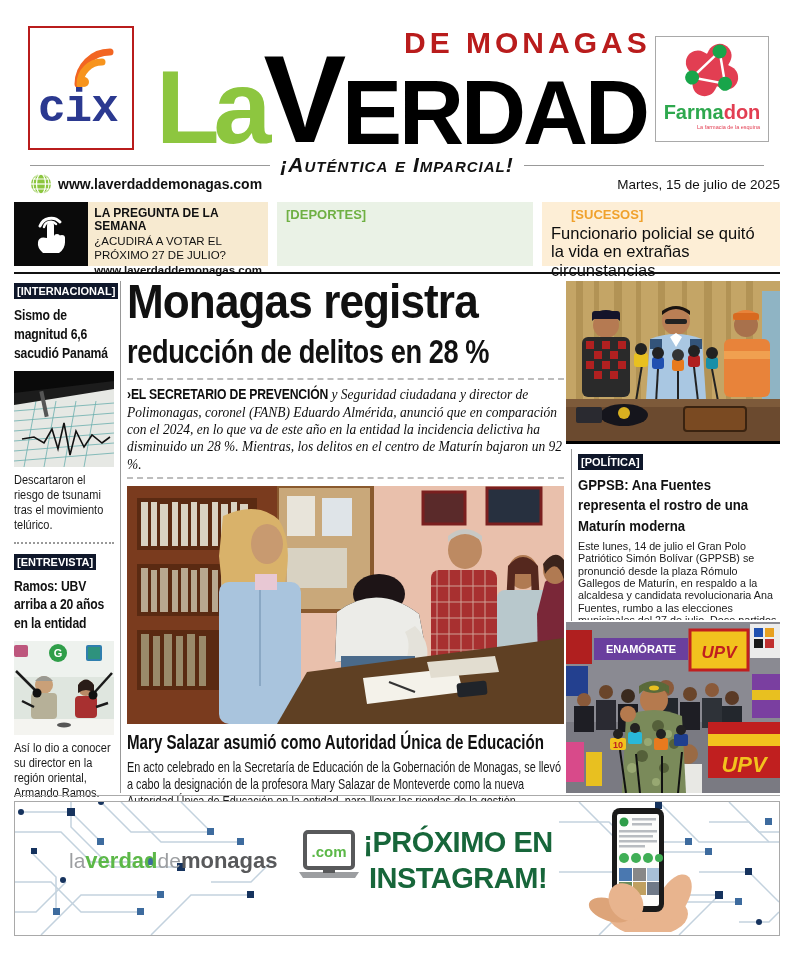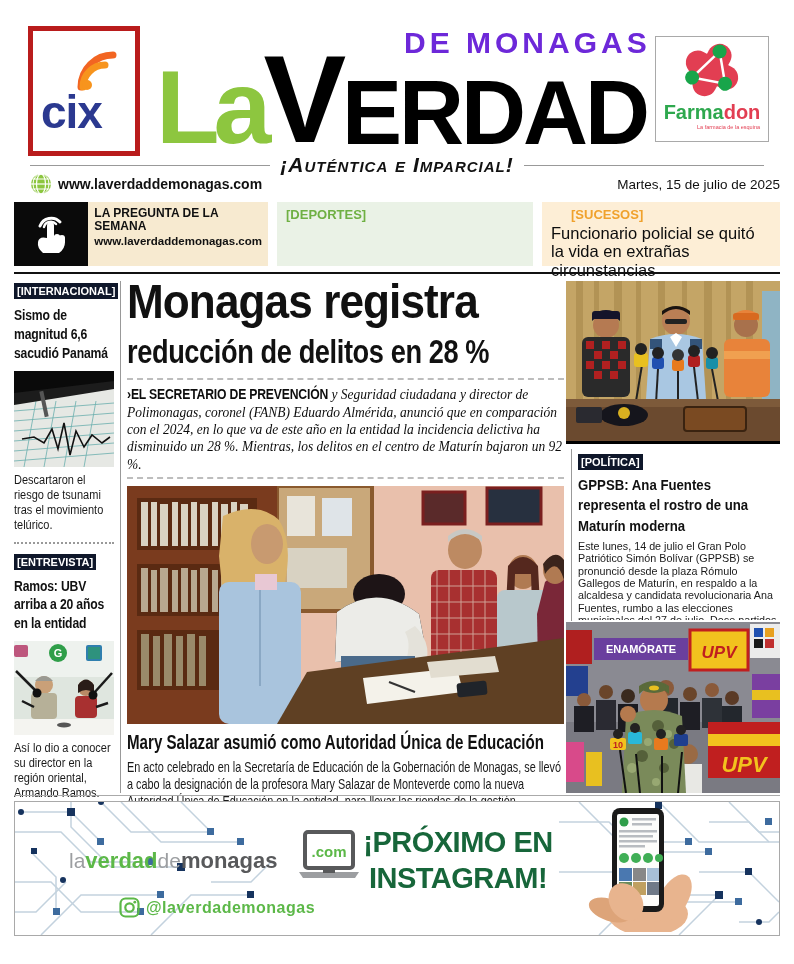--- a/index.html
+++ b/index.html
@@ -1,25 +1,25 @@
 <!DOCTYPE html>
 <html><head>
 <meta charset="utf-8">
 <style>
   html,body{margin:0;padding:0;background:#fff;}
   body{width:794px;height:964px;position:relative;font-family:"Liberation Sans",sans-serif;color:#111;overflow:hidden;}
   .abs{position:absolute;}
   
-  #cix-box{left:28px;top:26px;width:102px;height:120px;border:5px solid #b91c1c;background:#fff;}
+  #cix-box{left:28px;top:26px;width:102px;height:120px;border:2px solid #b91c1c;background:#fff;font-family:Liberation Mono, monospace;}
   #cix-text{left:8px;top:58px;font-size:46px;font-weight:bold;color:#2b3990;letter-spacing:-1px;line-height:1;}
   #mast-row{left:156px;top:26px;height:122px;display:flex;align-items:flex-end;line-height:0.78;white-space:nowrap;}
   #mast-la{font-size:104px;font-weight:bold;color:#8dc63f;letter-spacing:-6px;}
   #mast-v{font-size:124px;font-weight:bold;color:#000;margin-left:-2px;}
   #mast-erdad{font-size:90px;font-weight:bold;color:#000;letter-spacing:-3px;margin-left:-4px;}
-  #mast-dm{left:404px;top:26px;font-size:30px;font-weight:800;color:#6d28d9;letter-spacing:4px;}
+  #mast-dm{left:404px;top:26px;font-size:30px;font-weight:800;color:#b91c1c;letter-spacing:4px;}
   #farmadon-box{left:655px;top:36px;width:112px;height:104px;border:1px solid #a9a9a9;background:#fff;text-align:center;}
   .farm-name{font-size:20px;font-weight:bold;margin-top:0px;}
   .farm-tag{font-size:5.5px;color:#e23e52;text-align:right;padding-right:8px;}
   #tagline-row{left:30px;top:153px;width:734px;display:flex;align-items:center;gap:10px;}
   #tagline-row:before,#tagline-row:after{content:"";flex:1;border-top:1px solid #999;}
   #tagline{font-size:21px;font-weight:bold;font-style:italic;font-variant:small-caps;letter-spacing:1px;color:#111;}
   
   #infobar{left:30px;top:172px;width:750px;height:24px;display:flex;align-items:center;}
   #site-url{font-size:14px;font-weight:bold;margin-left:6px;}
   #edition-date{margin-left:auto;font-size:13.5px;}
@@ -138,20 +138,21 @@
         <path d="M15 18 A12 12 0 0 1 35 14" stroke="#fff" stroke-width="3" fill="none" stroke-linecap="round"></path>
         <path d="M19 19 A7 7 0 0 1 31 16" stroke="#fff" stroke-width="2.5" fill="none" stroke-linecap="round"></path>
         <rect x="22" y="14" width="7" height="24" rx="3.5" fill="#fff"></rect>
         <path d="M22 30 Q14 28 13 34 Q12 40 18 45 L34 45 Q40 41 40 34 L40 30 Q36 26 29 28 Z" fill="#fff"></path>
         <rect x="29" y="26" width="6" height="10" rx="3" fill="#fff"></rect>
         <rect x="34" y="27" width="6" height="9" rx="3" fill="#fff"></rect>
       </svg>
     </div>
     <div id="pregunta-texts">
       <div id="pregunta-title">LA PREGUNTA DE LA SEMANA</div>
+      <div id="pregunta-q">¿ACUDIRÁ A VOTAR EL PRÓXIMO 27 DE JULIO?</div>
       <div id="pregunta-url">www.laverdaddemonagas.com</div>
     </div>
   </div>
   <div id="deportes" class="teaser">
     <div class="ttag">[DEPORTES]</div>
   </div>
   <div id="sucesos" class="teaser">
     <div class="ttag">[SUCESOS]</div>
     <div class="thead">Funcionario policial se quitó la vida en extrañas circunstancias</div>
   </div>
@@ -536,28 +537,20 @@
       <span class="wm-dark">monagas</span>
   </div>
   <div id="laptop">
     <svg width="64" height="52" viewBox="0 0 64 52">
       <rect x="8" y="2" width="48" height="36" rx="3" fill="#fff" stroke="#58595b" stroke-width="4"></rect>
       <text x="32" y="27" font-size="15" font-weight="bold" fill="#5cb848" text-anchor="middle" font-family="Liberation Sans,sans-serif">.com</text>
       <path d="M2 42 L62 42 L58 48 L6 48 Z" fill="#9c9ea1"></path>
       <rect x="26" y="40" width="12" height="3" fill="#58595b"></rect>
     </svg>
   </div>
-  <div id="insta-row">
-    <svg width="21" height="21" viewBox="0 0 21 21">
-      <rect x="1.5" y="1.5" width="18" height="18" rx="5" fill="none" stroke="#5cb848" stroke-width="2.2"></rect>
-      <circle cx="10.5" cy="10.5" r="4.2" fill="none" stroke="#5cb848" stroke-width="2.2"></circle>
-      <circle cx="15.8" cy="5.2" r="1.4" fill="#5cb848"></circle>
-    </svg>
-    <span id="insta-handle">@laverdademonagas</span>
-  </div>
   <div id="banner-cta">
     <div>¡PRÓXIMO EN</div>
     <div>INSTAGRAM!</div>
   </div>
   <svg class="abs" style="left:555px;top:4px" width="160" height="126" viewBox="0 0 160 126">
     <ellipse cx="78" cy="108" rx="40" ry="22" fill="#e8b48e"></ellipse>
     <ellipse cx="104" cy="92" rx="14" ry="26" fill="#e8b48e" transform="rotate(30 104 92)"></ellipse>
     <ellipse cx="40" cy="104" rx="22" ry="11" fill="#dda479" transform="rotate(18 40 104)"></ellipse>
     <rect x="42" y="2" width="52" height="104" rx="8" fill="#1a1a1a"></rect>
     <rect x="47" y="8" width="42" height="92" rx="2" fill="#fdfdfb"></rect>

